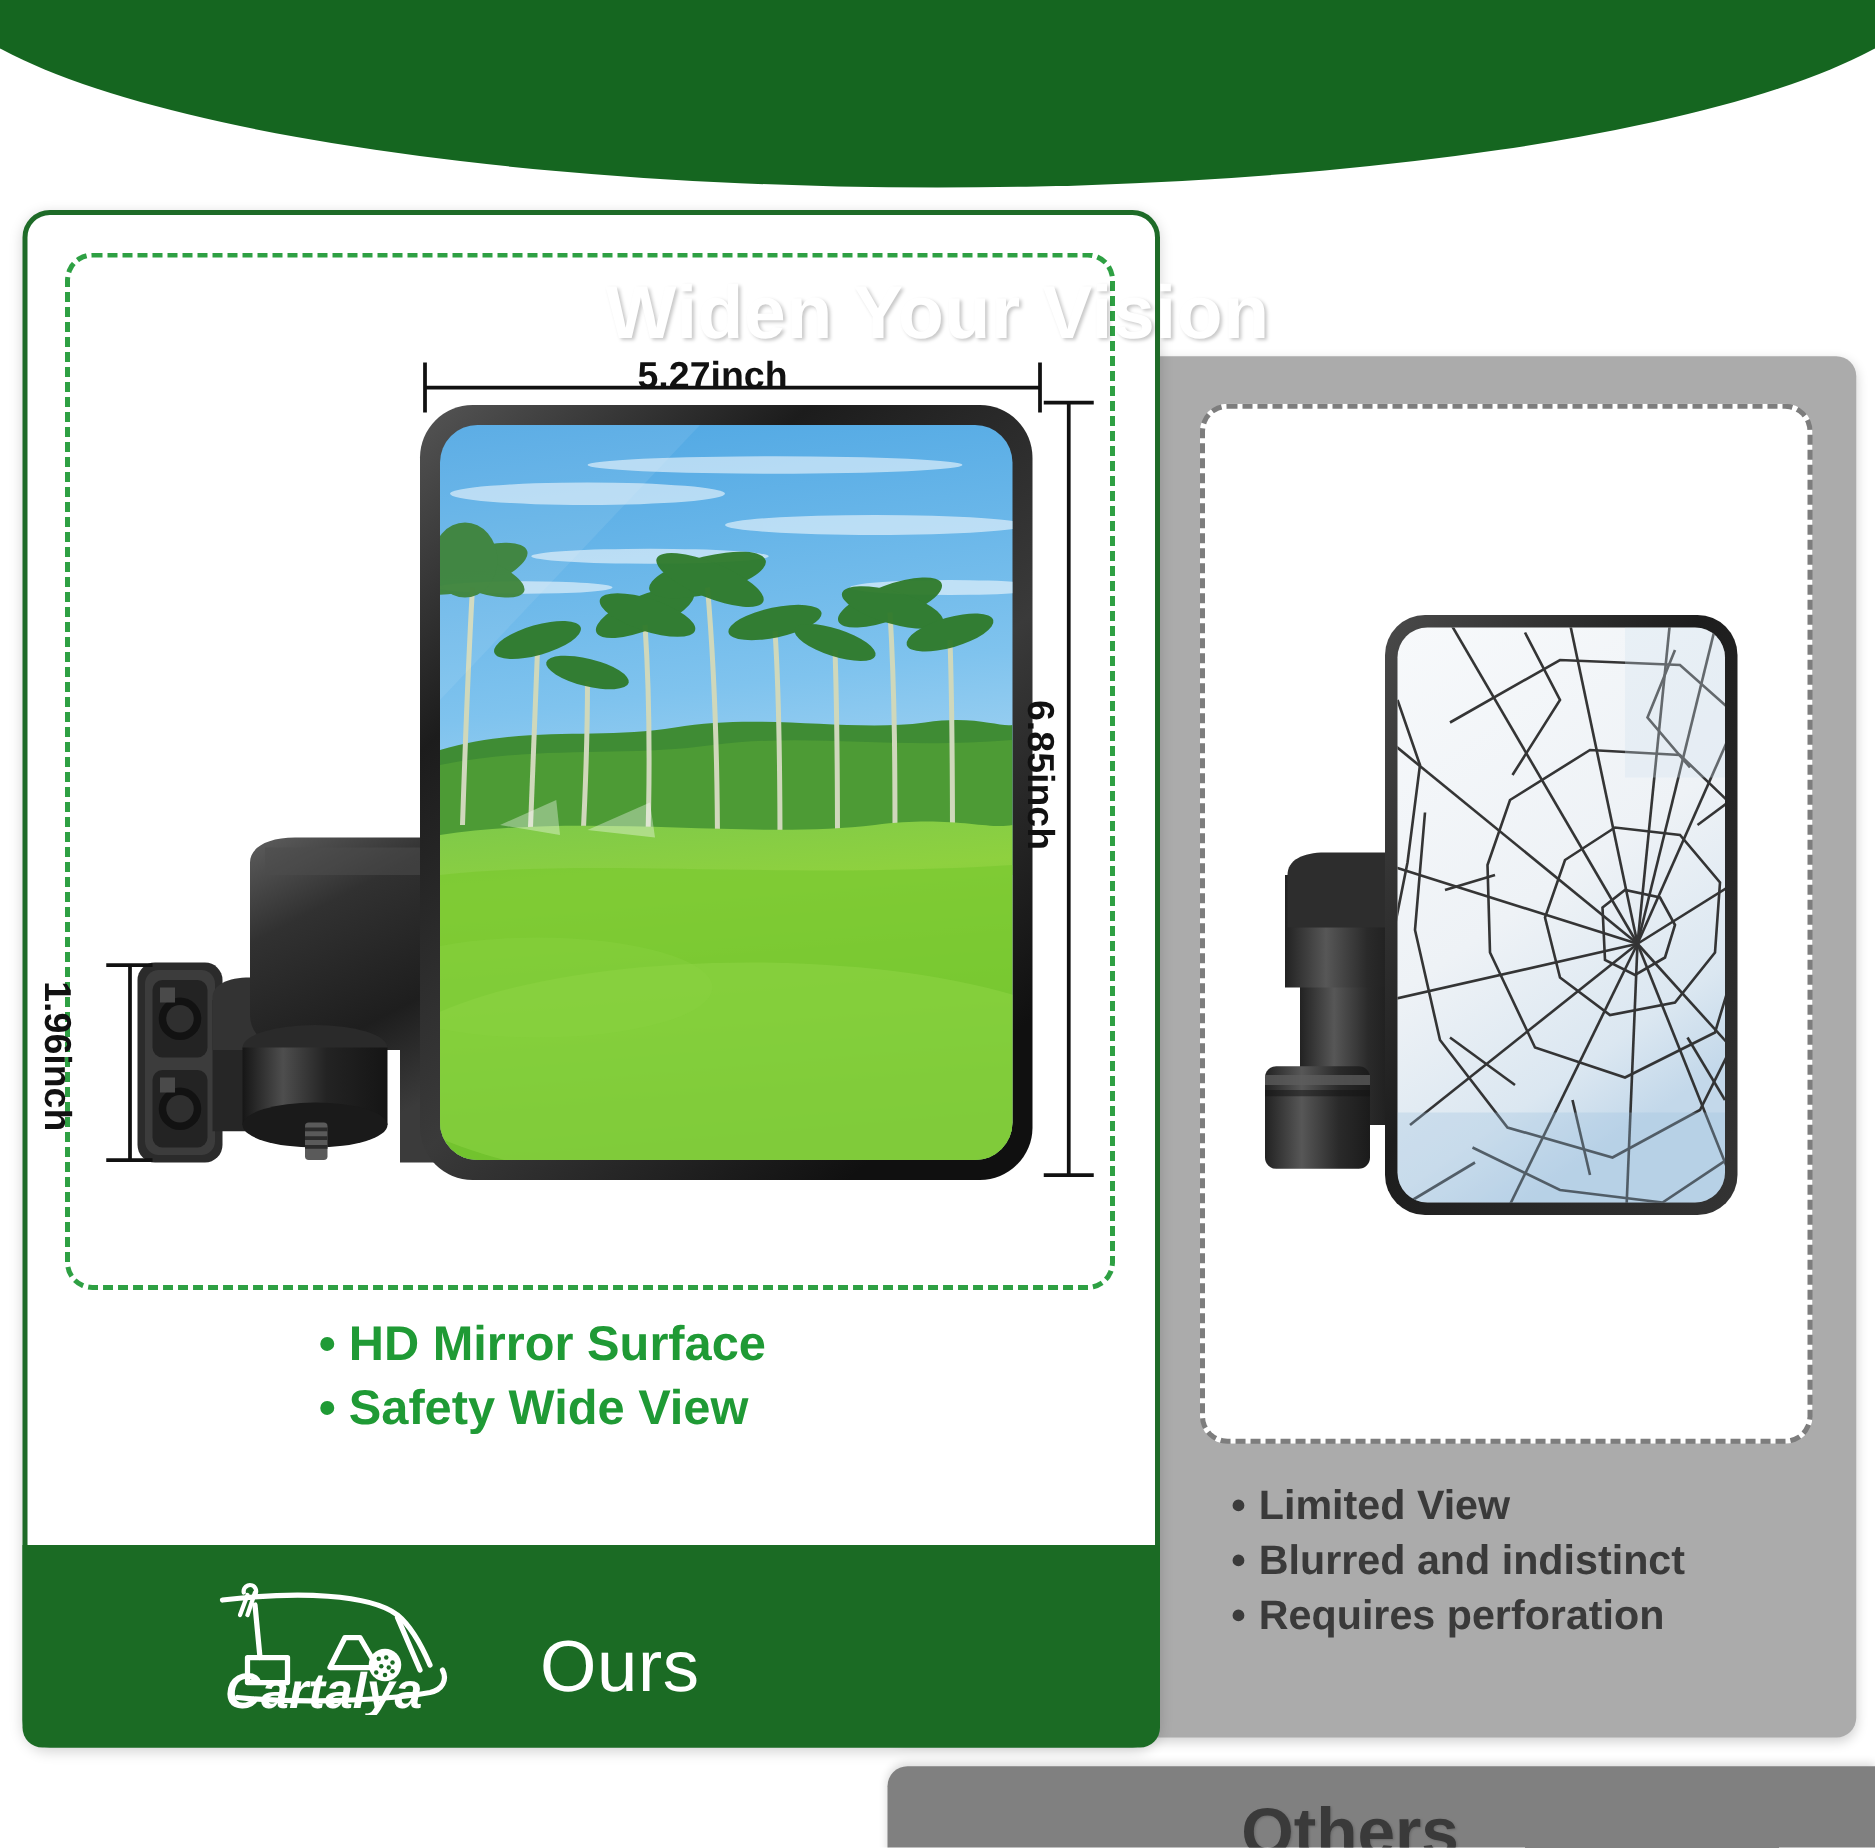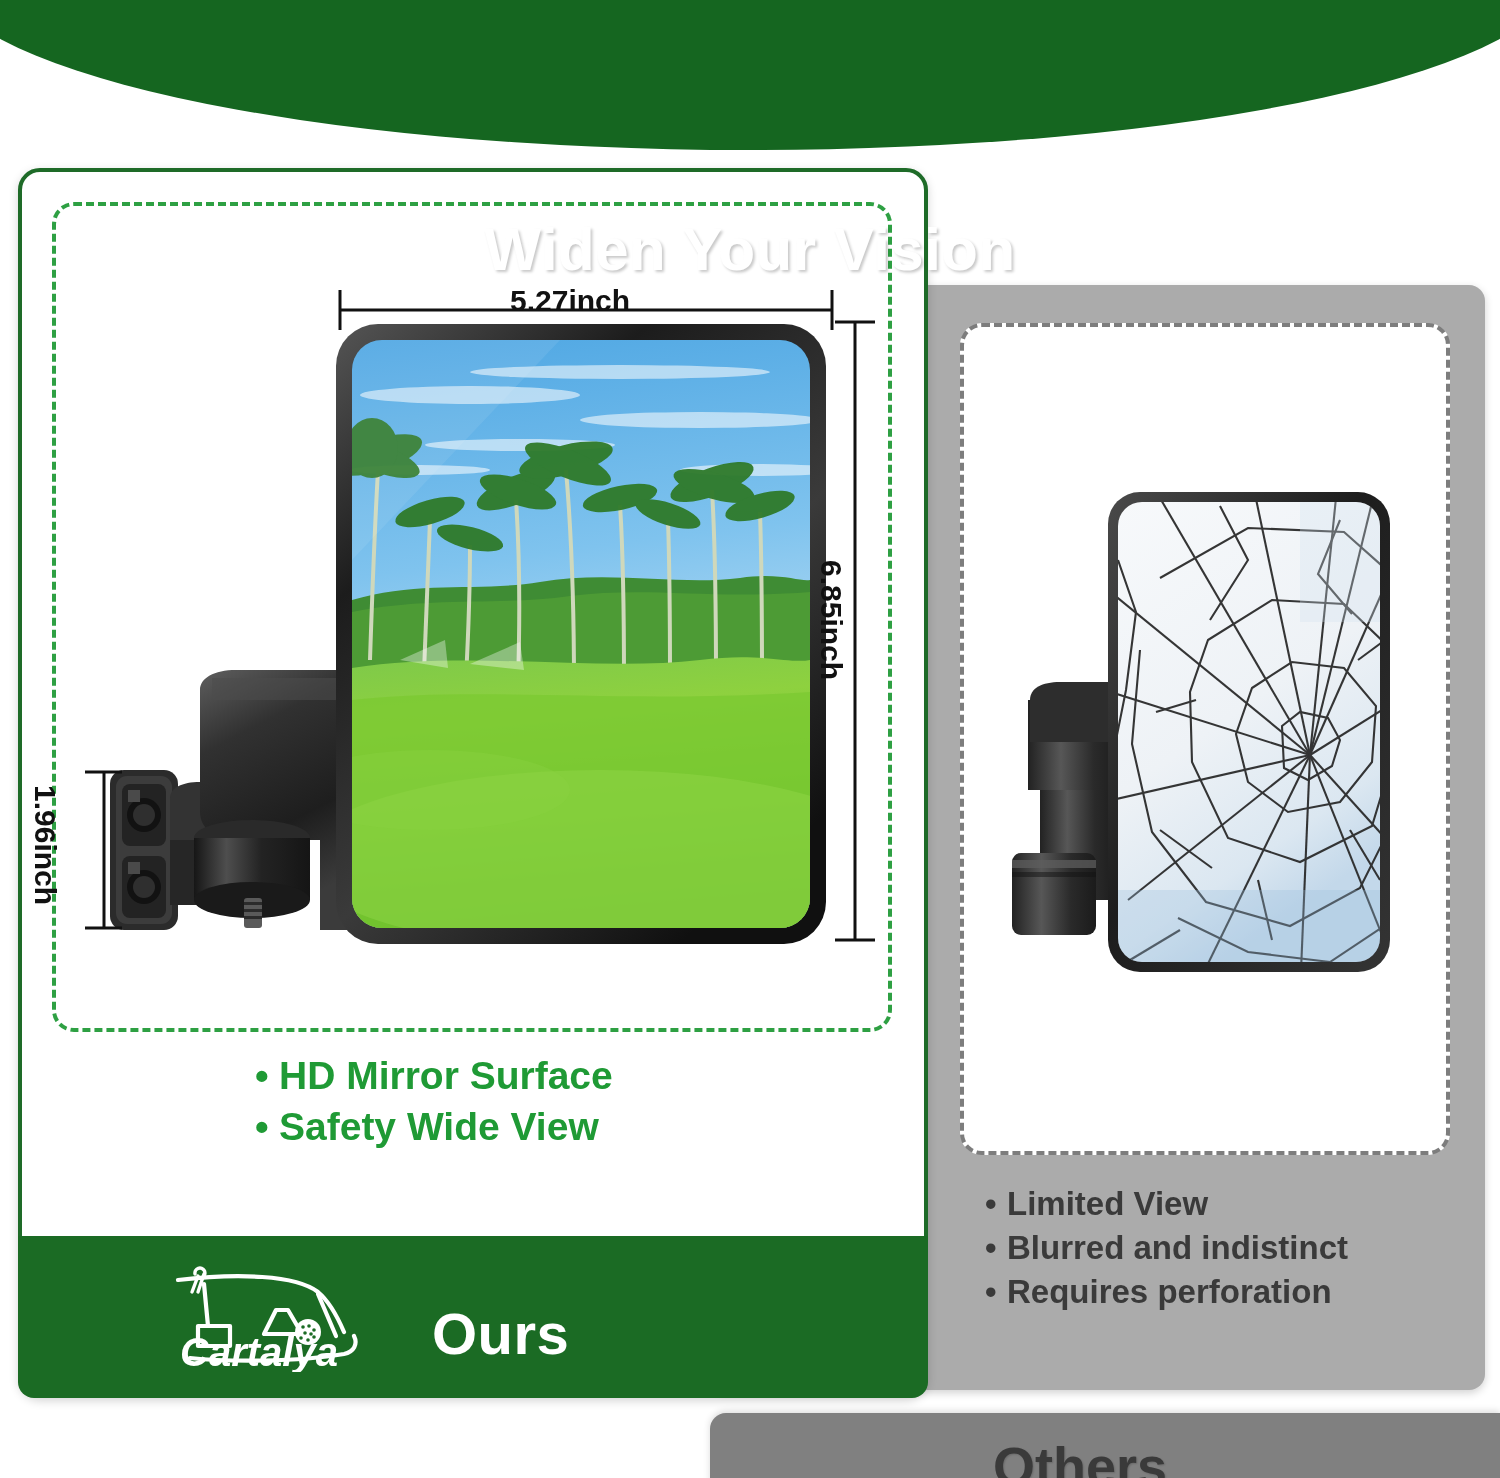--- a/index.html
+++ b/index.html
@@ -94,21 +94,21 @@
   .ours-bullets .dot { display:inline-block; width: 24px; }
   .ours-bar {
     position: absolute; left: 18px; top: 1236px;
     width: 910px; height: 162px;
     background: #1b6b24;
     border-radius: 0 0 16px 16px;
     display: flex; align-items: center;
   }
   .brand-wrap { display:flex; align-items:center; margin-left: 150px; }
   .ours-label {
-    font-size: 58px; font-weight: bold; color: #ffffff;
+    font-size: 58px; font-weight: normal; color: #ffffff;
     margin-left: 34px; letter-spacing: 0.5px; margin-top: 32px;
   }
 
   
   .dim-label {
     position: absolute; font-size: 30px; font-weight: bold; color: #111;
     white-space: nowrap;
   }
   .dim-w { left: 510px; top: 284px; }
   .dim-h { left: 848px; top: 560px; transform: rotate(90deg); transform-origin: left top; }

